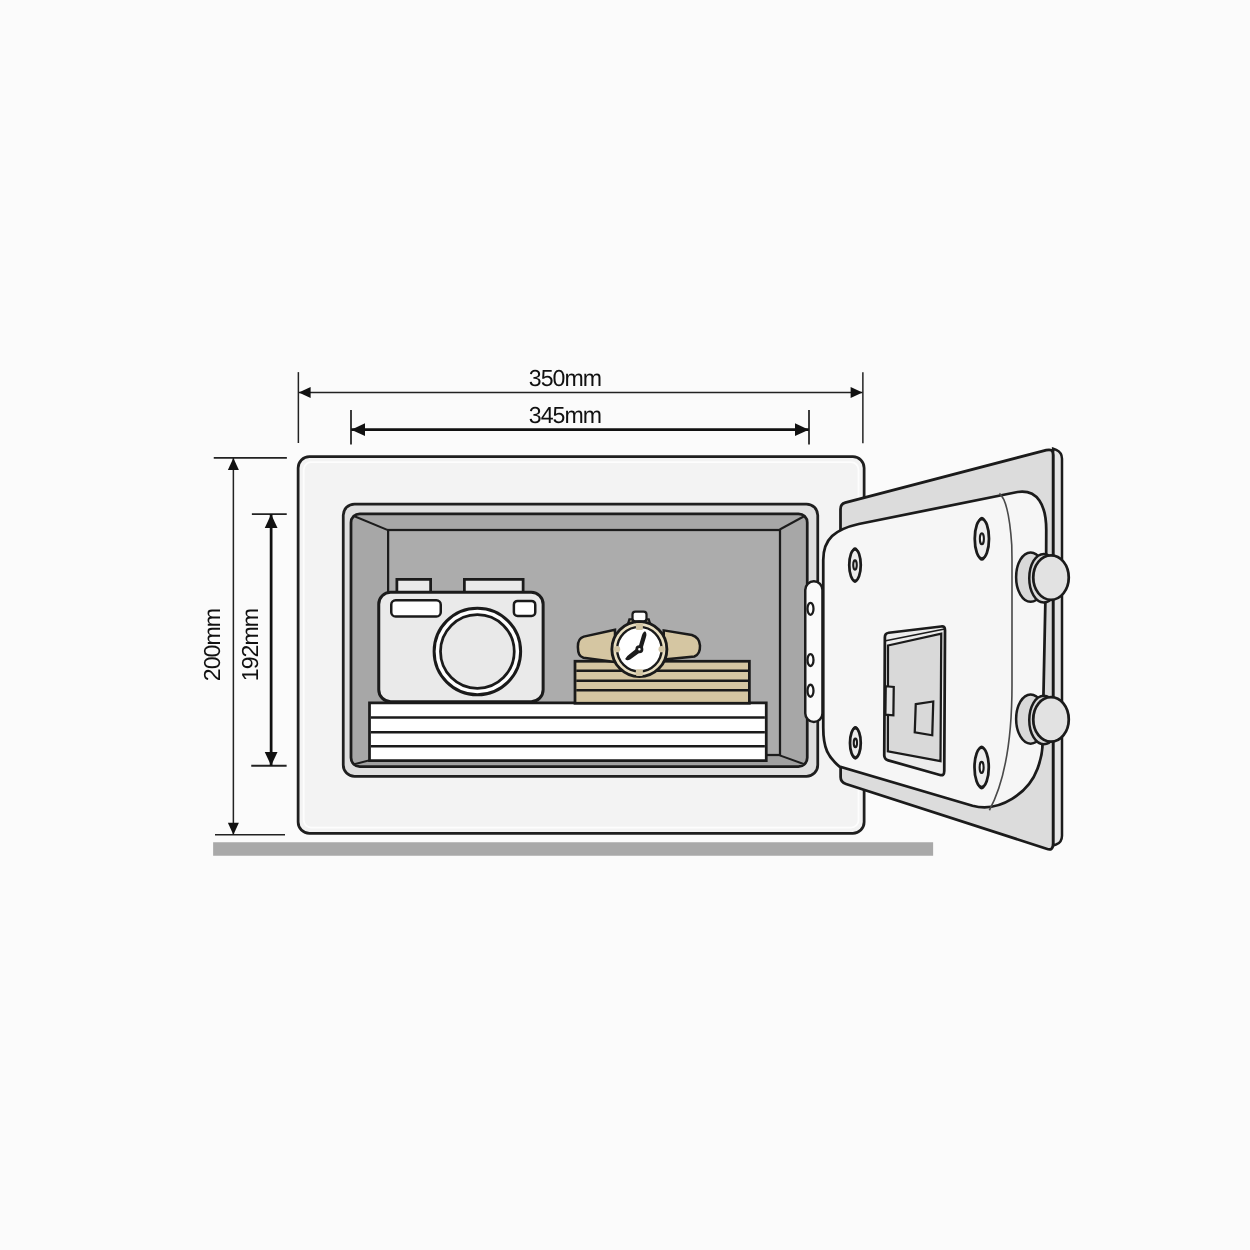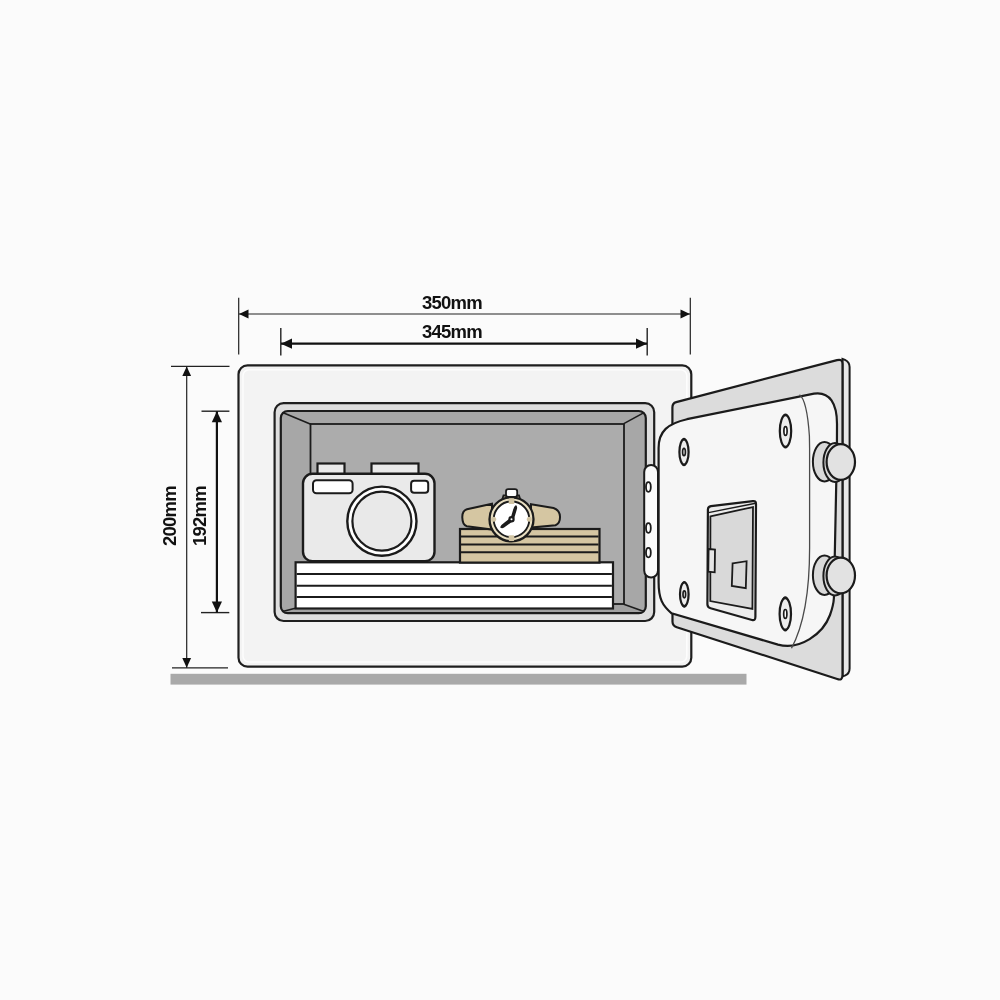--- a/index.html
+++ b/index.html
@@ -1,16 +1,16 @@
 <!DOCTYPE html>
 <html><head>
 <meta charset="utf-8">
 <style>
   html,body{margin:0;padding:0;background:#fbfbfb;}
-  .page{width:1000px;height:1000px;position:relative;font-family:"Liberation Sans",sans-serif;font-weight:bold;}
+  .page{width:1000px;height:1000px;position:relative;font-family:"Liberation Sans",sans-serif;}
   text{font-family:"Liberation Sans",sans-serif;fill:#111;}
 </style>
 </head>
 <body>
 <div class="page">
 <svg width="1000" height="1000" viewBox="0 0 1000 1000">
 
 <rect x="0" y="0" width="1000" height="1000" fill="#fbfbfb"></rect>
 
 <rect x="170.5" y="673.8" width="576" height="10.8" fill="#a9a9a9"></rect>

